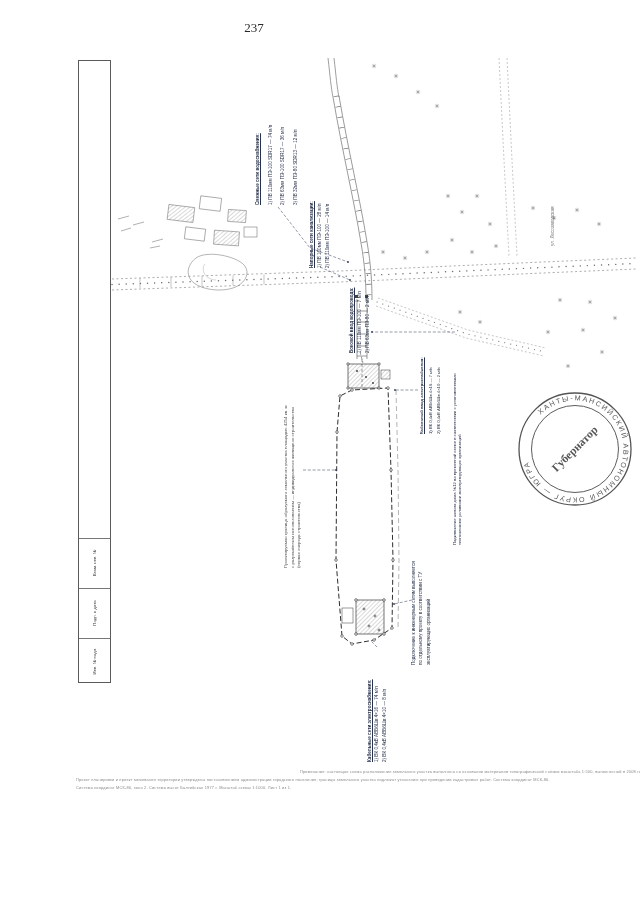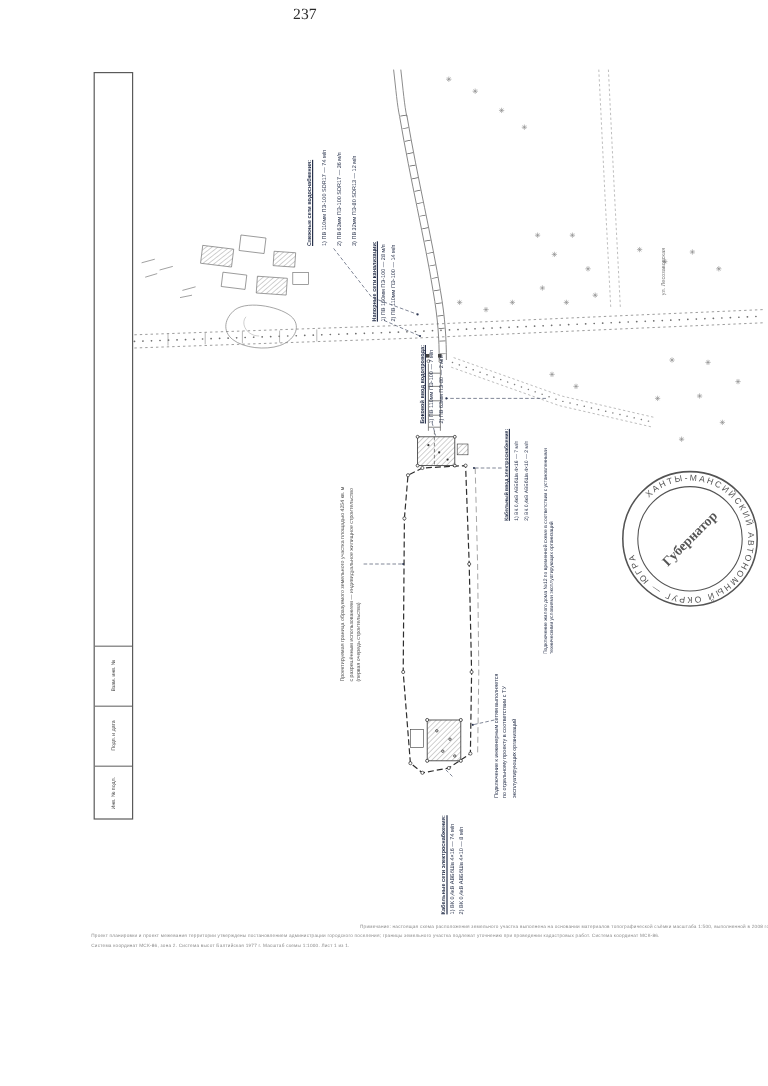--- a/index.html
+++ b/index.html
@@ -1,21 +1,21 @@
 <!DOCTYPE html>
 <html><head>
 <meta charset="utf-8">
 <style>
   html,body{margin:0;padding:0;}
   body{
     width:640px;height:905px;position:relative;overflow:hidden;
     background:#ffffff;font-family:"Liberation Sans",sans-serif;
   }
   #pageno{
-    position:absolute;top:4px;left:0;width:508px;text-align:center;
+    position:absolute;top:20px;left:0;width:508px;text-align:center;
     font-family:"Liberation Serif",serif;font-size:13px;color:#2a2a2a;
   }
   
   #framebox{
     position:absolute;left:78px;top:60px;width:33px;height:623px;
     border:1px solid #5a5a5a;box-sizing:border-box;
   }
   .fdiv{position:absolute;left:0;width:31px;border-top:1px solid #777;height:0;}
   .fcell{
     position:absolute;transform:rotate(-90deg);transform-origin:0 0;

